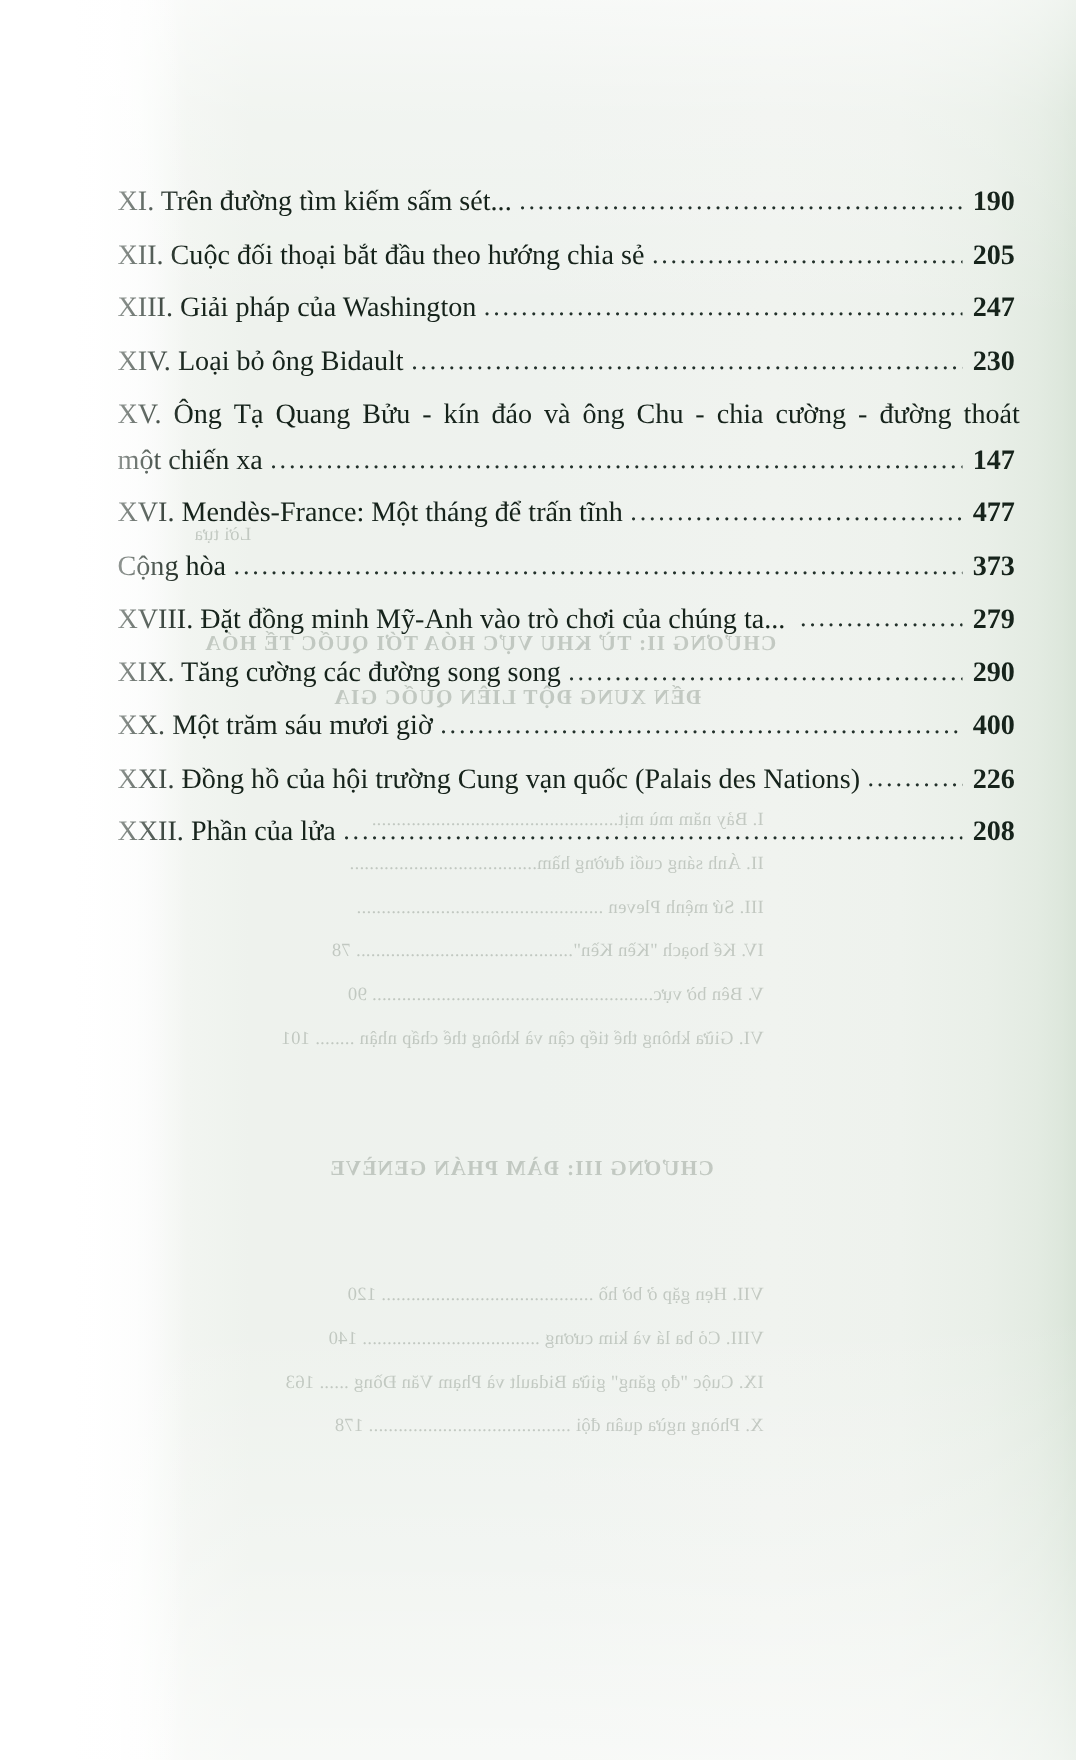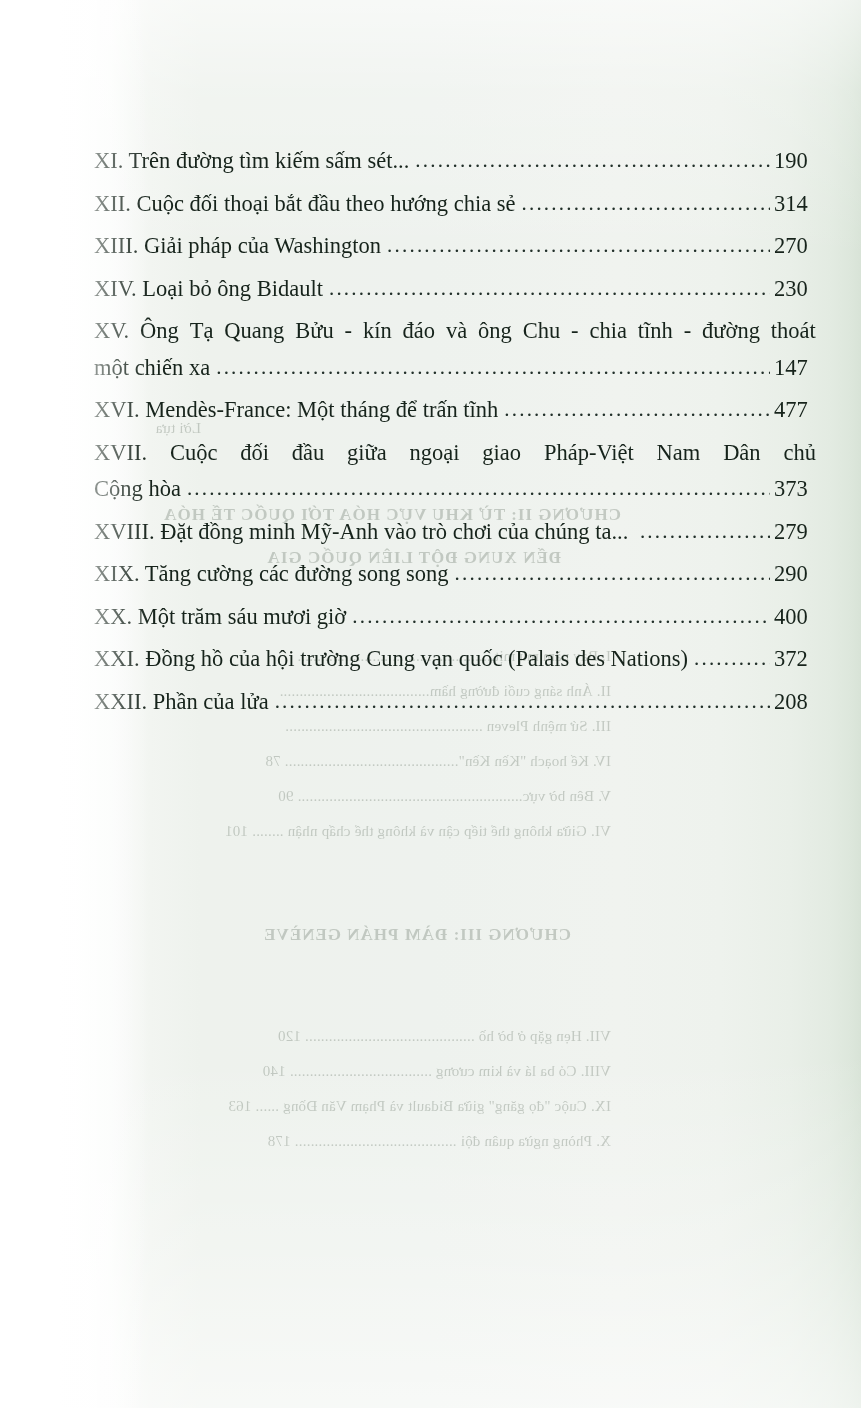--- a/index.html
+++ b/index.html
@@ -108,23 +108,24 @@
     overflow: hidden;
     white-space: nowrap;
     margin: 0 4px 0 6px;
     letter-spacing: 2.2px;
     font-size: 21px;
     color: #22302a;
     transform: translateY(-1px);
   }
   .toc-page {
     white-space: pre;
-    text-align: left;
+    text-align: center;
     min-width: 42px;
     font-size: 22.5px;
+    font-weight: bold;
   }
   
   .toc-entry.two-line .first-line {
     display: flex;
     justify-content: space-between;
     width: 100%;
   }
   .toc-entry.two-line .first-line span {
     white-space: pre;
   }
@@ -162,28 +163,28 @@
         <div class="toc-line">
           <span class="toc-label">XI. Trên đường tìm kiếm sấm sét...</span>
           <span class="toc-leader">........................................................................................................................................................................................................</span>
           <span class="toc-page">190</span>
         </div>
       </div>
       <div class="toc-entry">
         <div class="toc-line">
           <span class="toc-label">XII. Cuộc đối thoại bắt đầu theo hướng chia sẻ</span>
           <span class="toc-leader">........................................................................................................................................................................................................</span>
-          <span class="toc-page">314</span>
+          <span class="toc-page">205</span>
         </div>
       </div>
       <div class="toc-entry">
         <div class="toc-line">
           <span class="toc-label">XIII. Giải pháp của Washington</span>
           <span class="toc-leader">........................................................................................................................................................................................................</span>
-          <span class="toc-page">270</span>
+          <span class="toc-page">247</span>
         </div>
       </div>
       <div class="toc-entry">
         <div class="toc-line">
           <span class="toc-label">XIV. Loại bỏ ông Bidault</span>
           <span class="toc-leader">........................................................................................................................................................................................................</span>
           <span class="toc-page">230</span>
         </div>
       </div>
       <div class="toc-entry two-line">
@@ -194,52 +195,39 @@
           <span>Quang</span>
           <span>Bửu</span>
           <span>-</span>
           <span>kín</span>
           <span>đáo</span>
           <span>và</span>
           <span>ông</span>
           <span>Chu</span>
           <span>-</span>
           <span>chia</span>
-          <span>tĩnh</span>
+          <span>cường</span>
           <span>-</span>
           <span>đường</span>
           <span>thoát</span>
         </div>
         <div class="second-line">
           <span class="toc-label">một chiến xa</span>
           <span class="toc-leader">........................................................................................................................................................................................................</span>
           <span class="toc-page">147</span>
         </div>
       </div>
       <div class="toc-entry">
         <div class="toc-line">
           <span class="toc-label">XVI. Mendès-France: Một tháng để trấn tĩnh</span>
           <span class="toc-leader">........................................................................................................................................................................................................</span>
           <span class="toc-page">477</span>
         </div>
       </div>
       <div class="toc-entry two-line">
-        <div class="first-line">
-          <span>XVII.</span>
-          <span>Cuộc</span>
-          <span>đối</span>
-          <span>đầu</span>
-          <span>giữa</span>
-          <span>ngoại</span>
-          <span>giao</span>
-          <span>Pháp-Việt</span>
-          <span>Nam</span>
-          <span>Dân</span>
-          <span>chủ</span>
-        </div>
         <div class="second-line">
           <span class="toc-label">Cộng hòa</span>
           <span class="toc-leader">........................................................................................................................................................................................................</span>
           <span class="toc-page">373</span>
         </div>
       </div>
       <div class="toc-entry">
         <div class="toc-line">
           <span class="toc-label">XVIII. Đặt đồng minh Mỹ-Anh vào trò chơi của chúng ta... </span>
           <span class="toc-leader">........................................................................................................................................................................................................</span>
@@ -257,21 +245,21 @@
         <div class="toc-line">
           <span class="toc-label">XX. Một trăm sáu mươi giờ</span>
           <span class="toc-leader">........................................................................................................................................................................................................</span>
           <span class="toc-page">400</span>
         </div>
       </div>
       <div class="toc-entry">
         <div class="toc-line">
           <span class="toc-label">XXI. Đồng hồ của hội trường Cung vạn quốc (Palais des Nations)</span>
           <span class="toc-leader">........................................................................................................................................................................................................</span>
-          <span class="toc-page">372</span>
+          <span class="toc-page">226</span>
         </div>
       </div>
       <div class="toc-entry">
         <div class="toc-line">
           <span class="toc-label">XXII. Phần của lửa</span>
           <span class="toc-leader">........................................................................................................................................................................................................</span>
           <span class="toc-page">208</span>
         </div>
       </div>
     </div>

